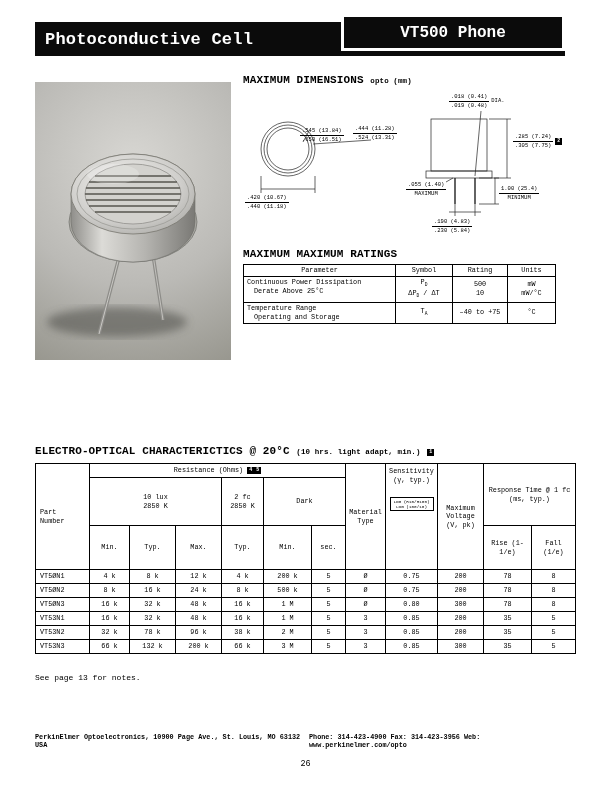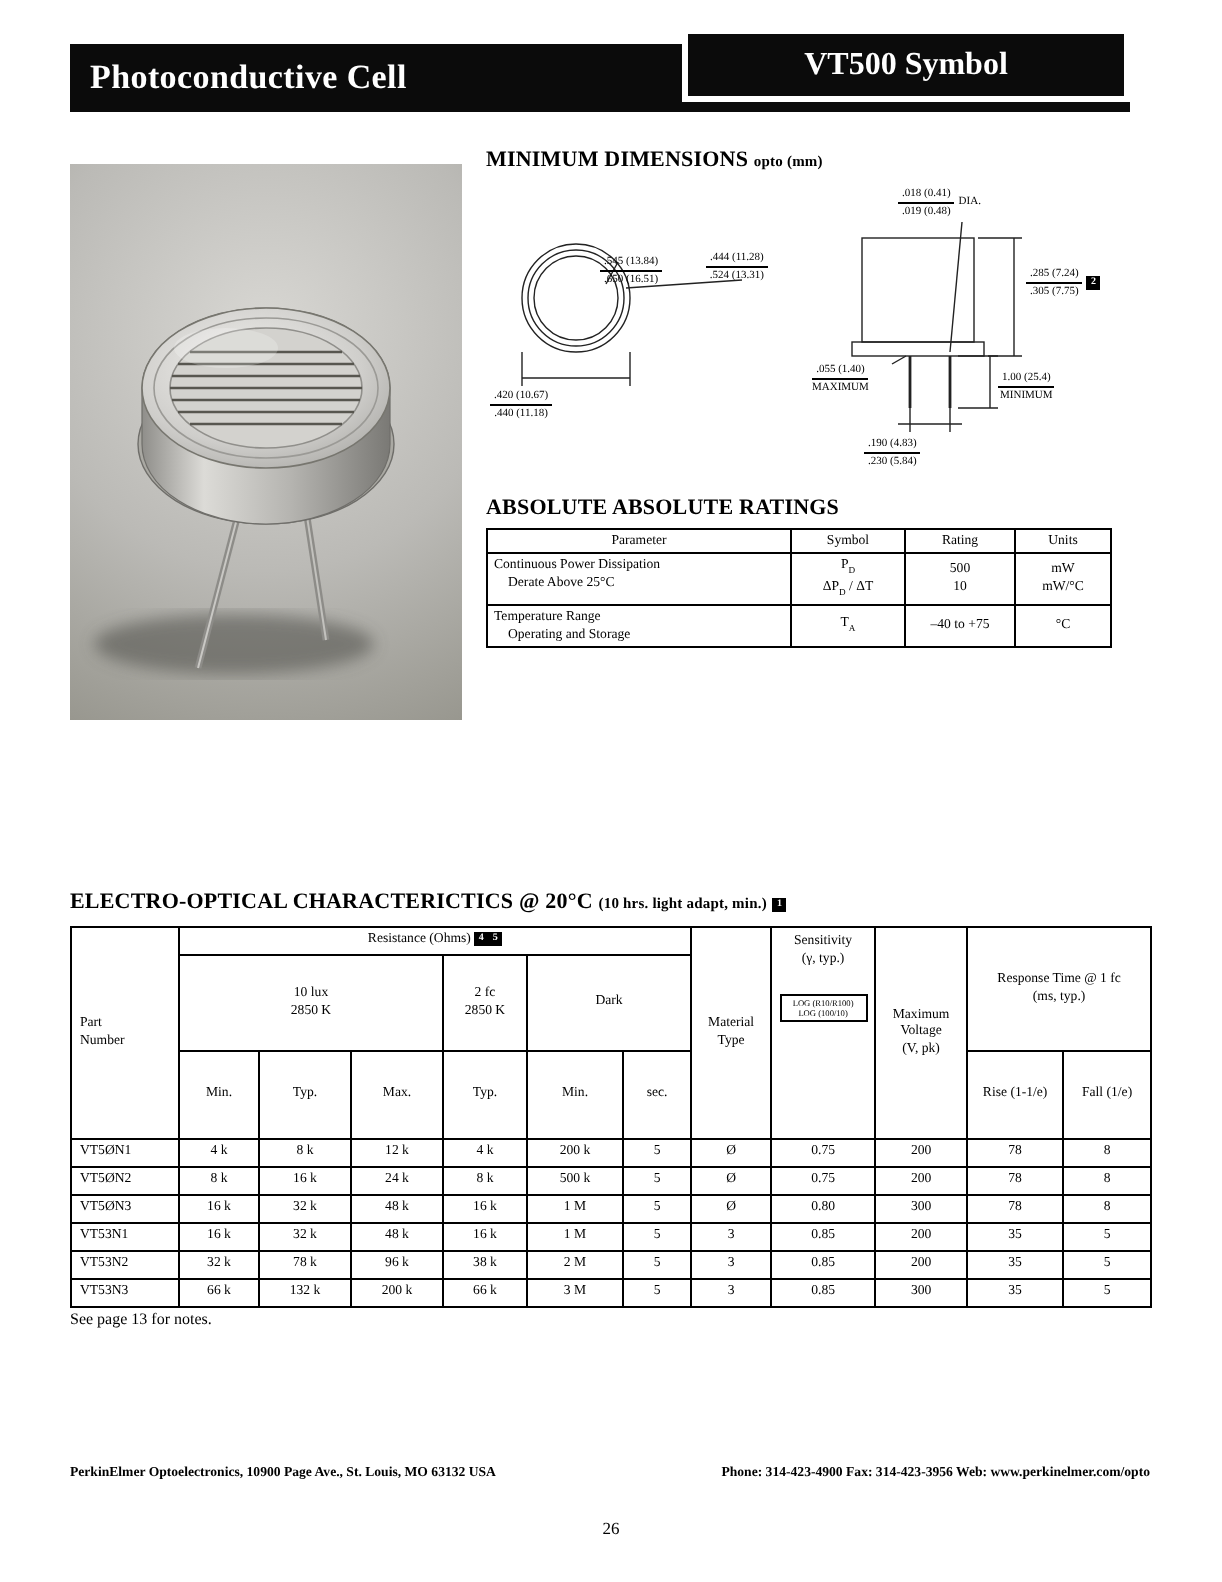--- a/index.html
+++ b/index.html
@@ -1,19 +1,19 @@
 <!DOCTYPE html>
 <html><head>
 <meta charset="utf-8">
 <style>
   * { box-sizing: border-box; margin: 0; padding: 0; }
   html,body { background:#e9e9e9; }
   .page {
     position: relative; width: 611px; height: 791px; background: #fff;
-    font-family: Liberation Serif, serif; color: #000; overflow: hidden;
+    font-family: Liberation Mono, monospace; color: #000; overflow: hidden;
     margin: 0 auto;
   }
   
   .topbar-bar { position:absolute; left:35px; top:22px; width:530px; height:34px; background:#0b0b0b; display:flex; align-items:center; }
   .topbar-title { color:#fff; font-size:17px; font-weight:bold; padding-left:10px; letter-spacing:.2px; }
   .series-box { position:absolute; left:341px; top:14px; width:224px; height:37px; background:#0b0b0b; border:3px solid #fff; display:flex; align-items:center; justify-content:center; }
   .series-text { color:#fff; font-size:16px; font-weight:bold; }
   
   .photo { position:absolute; left:35px; top:82px; width:196px; height:278px;
     background: radial-gradient(circle at 50% 30%, #d8d7d3 0%, #bbbab6 55%, #98978f 100%); }
@@ -42,34 +42,34 @@
   .eo-table th, .eo-table td { border:1px solid #000; padding:0 2px; text-align:center; font-weight:normal; vertical-align:middle; }
   .eo-table tr.h1 { height:14px; }
   .eo-table tr.h2 { height:48px; }
   .eo-table tr.h3 { height:44px; }
   .eo-table tbody tr { height:14px; }
   .eo-table th.part-h { text-align:left; padding-left:4px; }
   .eo-table th.sens-h { vertical-align:top; padding-top:3px; }
   .eo-table td.part { text-align:left; padding-left:4px; }
   .sens-note { margin:13px auto 0; border:.7px solid #000; width:44px; font-size:4.3px; line-height:5.2px; padding:1px 0; }
   
-  .notes { position:absolute; left:35px; top:655px; font-size:8px; }
+  .notes { position:absolute; left:35px; top:673px; font-size:8px; }
   .footer { position:absolute; left:35px; width:540px; top:733px; display:flex; justify-content:space-between; font-size:6.8px; font-weight:bold; }
   .pageno { position:absolute; left:0; width:611px; top:759px; text-align:center; font-size:8.5px; }
 </style>
 </head>
 <body>
 
 <div class="page">
 
   <div class="topbar-bar">
     <span class="topbar-title">Photoconductive Cell</span>
   </div>
   <div class="series-box">
-    <span class="series-text">VT500 Symbol</span>
+    <span class="series-text">VT500 Phone</span>
   </div>
 
   <div class="photo">
     <svg viewBox="0 0 196 278" width="196" height="278">
       <defs>
         <radialGradient id="topFace" cx="42%" cy="38%" r="78%">
           <stop offset="0" stop-color="#f2f1ee"></stop>
             <stop offset="0.6" stop-color="#cfcecb"></stop>
             <stop offset="1" stop-color="#a3a29e"></stop>
         </radialGradient>
@@ -96,21 +96,21 @@
         <ellipse cx="98" cy="112" rx="62" ry="40" fill="url(#topFace)" stroke="#77766f" stroke-width="0.8"></ellipse>
         <ellipse cx="98" cy="112" rx="56" ry="35" fill="none" stroke="#9b9a96" stroke-width="0.8"></ellipse>
         <ellipse cx="98" cy="112" rx="48" ry="30" fill="#d3d2ce" stroke="#908f8b" stroke-width="0.8"></ellipse>
         <path d="M60 94 H136 M54 100 H142 M51 106 H145 M50 112 H146 M51 118 H145 M54 124 H142 M60 130 H136" stroke="#57564f" stroke-width="1.3" fill="none"></path>
         <ellipse cx="78" cy="92" rx="26" ry="10" fill="#ffffff" opacity="0.22"></ellipse>
       </g>
     </svg>
   </div>
 
   <div class="sec-heading" style="left:243px; top:74px;">
-    <span>MINIMUM DIMENSIONS</span>
+    <span>MAXIMUM DIMENSIONS</span>
     <span class="suffix">opto (mm)</span>
   </div>
 
   <div class="drawing">
     <svg viewBox="0 0 332 152" width="332" height="152">
       <g stroke="#222" stroke-width="0.7" fill="none">
 
         <circle cx="45" cy="57" r="27"></circle>
         <circle cx="45" cy="57" r="24"></circle>
         <circle cx="45" cy="57" r="21"></circle>
@@ -177,21 +177,21 @@
       <span class="t">.190 (4.83)</span>
       <span class="b">.230 (5.84)</span>
     </div>
     <div class="dim" style="left:256px; top:94px;">
       <span class="t">1.00 (25.4)</span>
       <span class="b">MINIMUM</span>
     </div>
   </div>
 
   <div class="sec-heading" style="left:243px; top:248px;">
-    <span>ABSOLUTE ABSOLUTE RATINGS</span>
+    <span>MAXIMUM MAXIMUM RATINGS</span>
   </div>
 
   <table class="abs-table">
     <colgroup>
         <col style="width:152px">
         <col style="width:57px">
         <col style="width:55px">
         <col style="width:48px">
       </colgroup>
     <thead>

